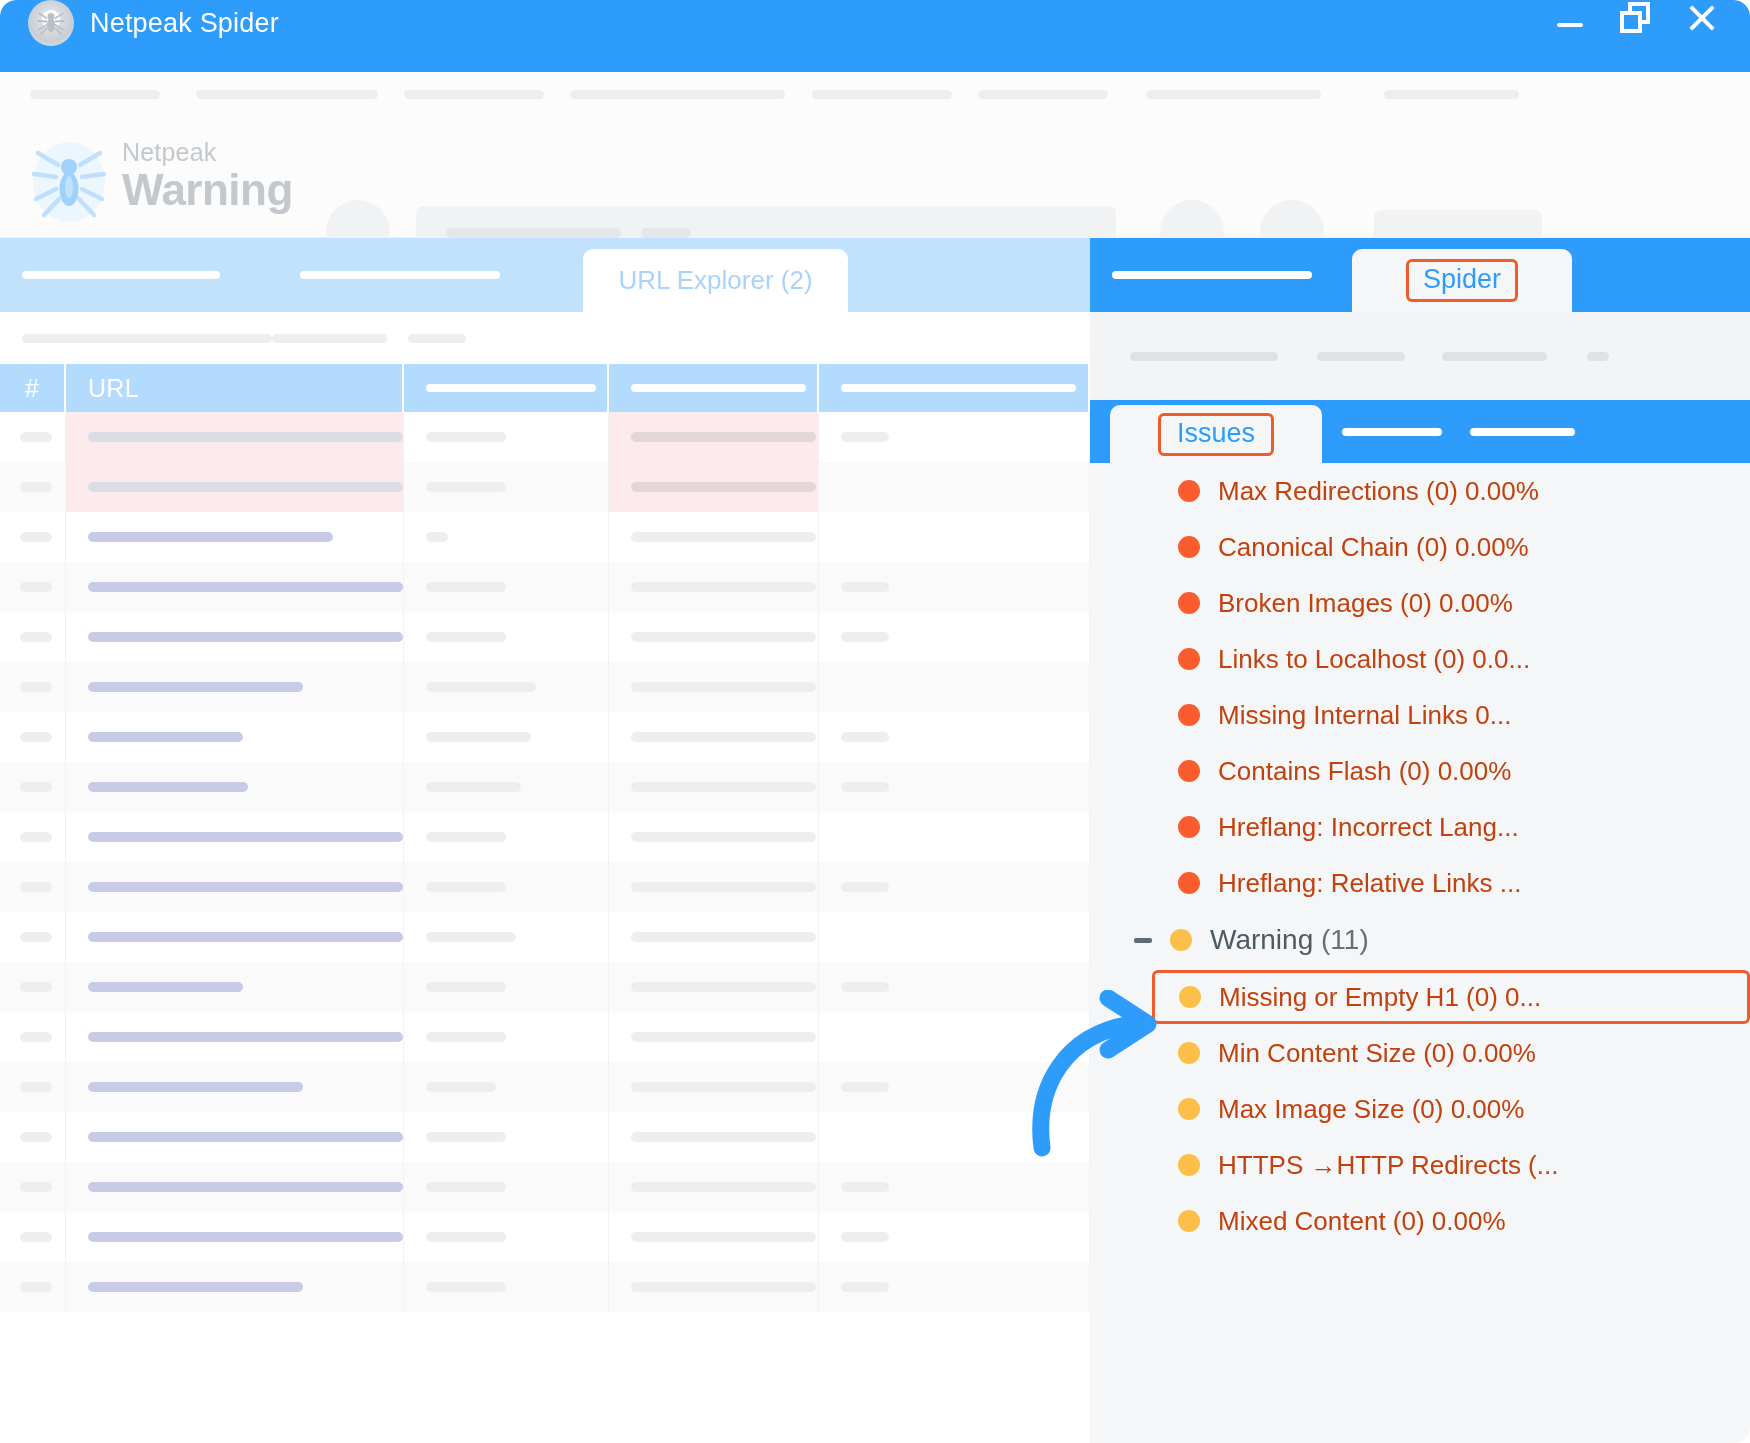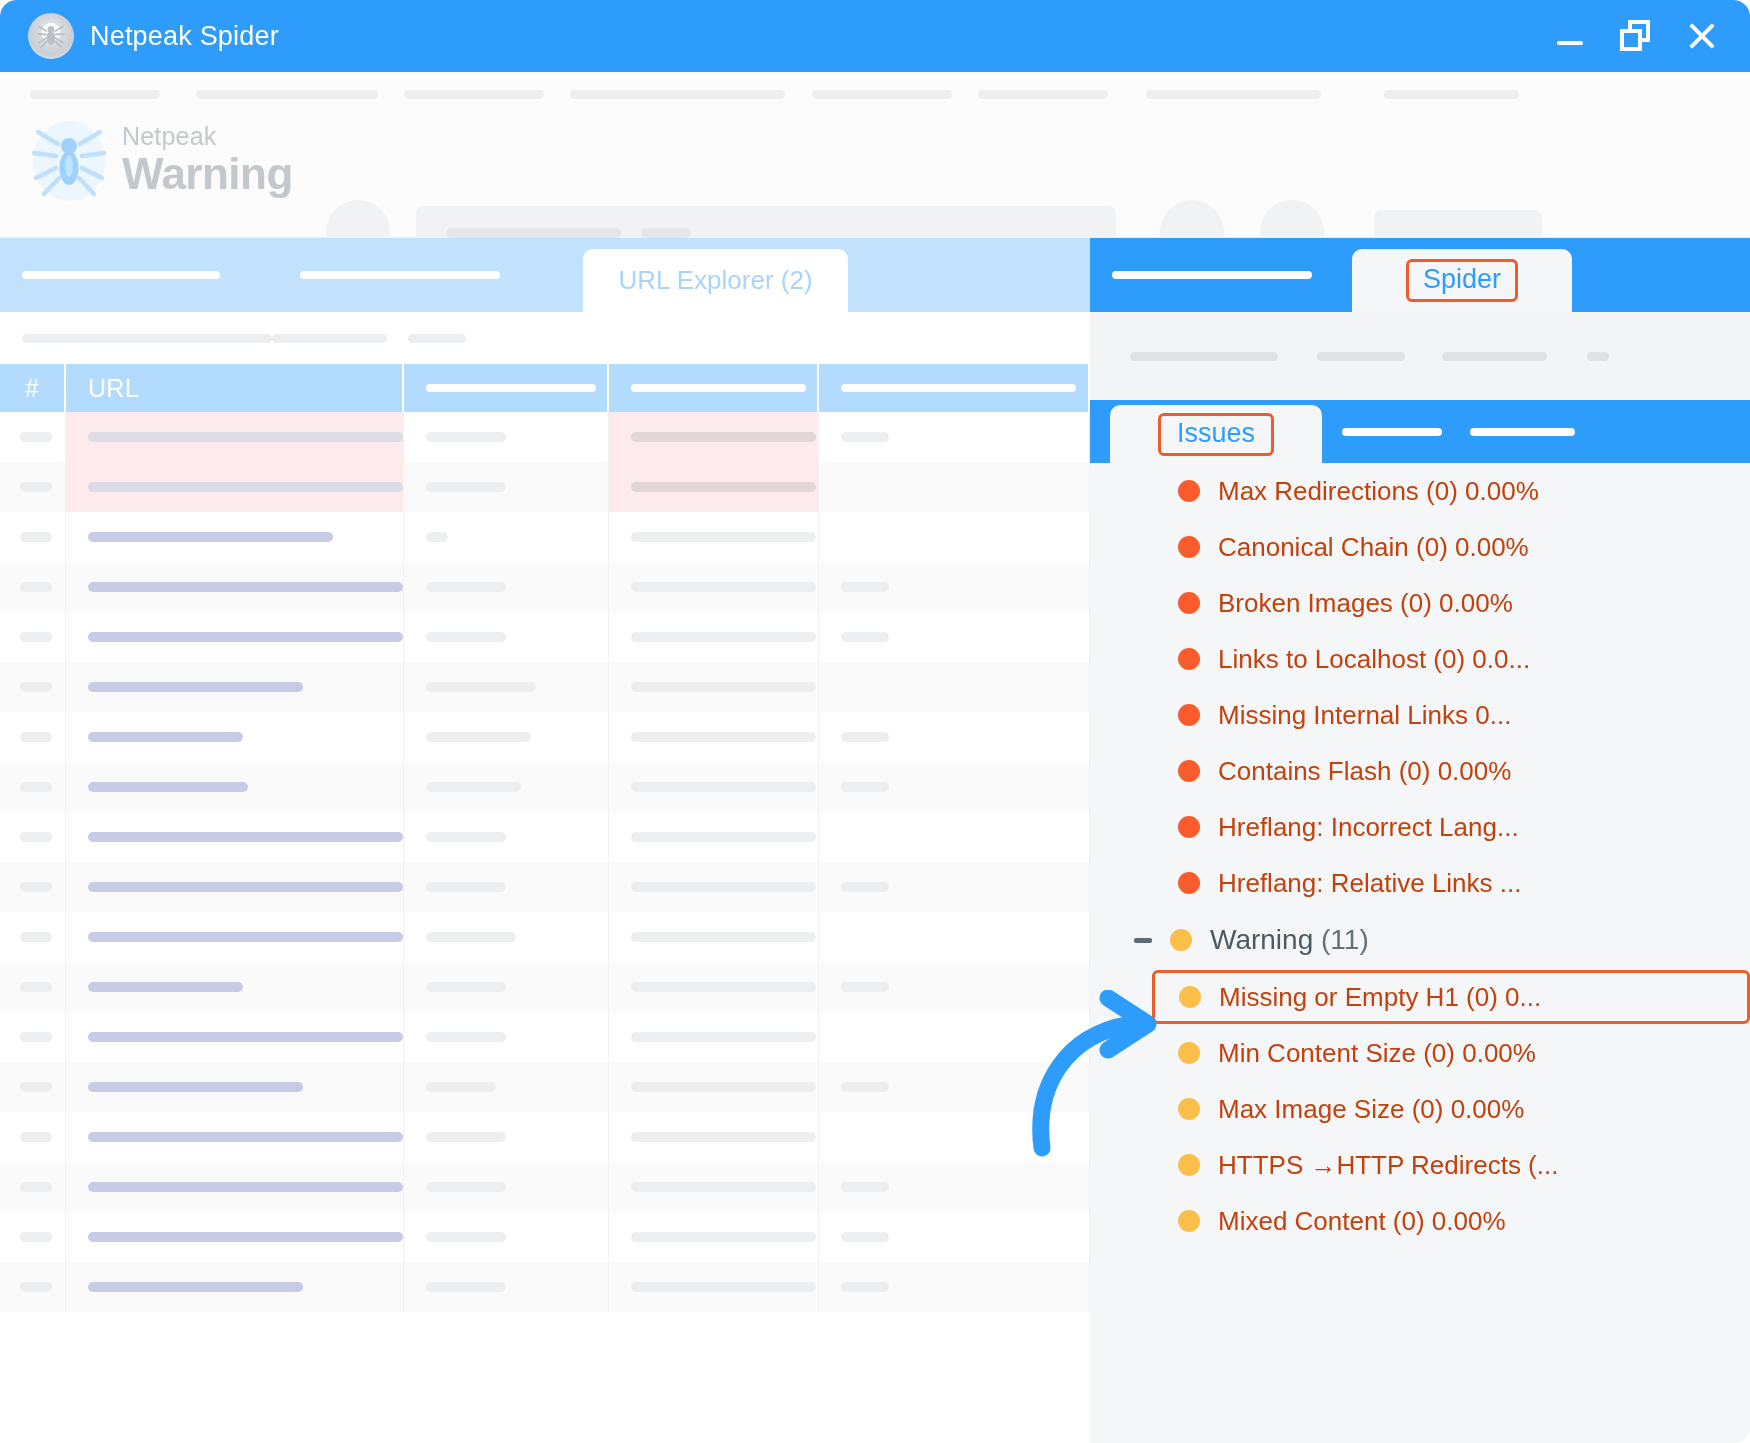--- a/index.html
+++ b/index.html
@@ -18,21 +18,21 @@
     overflow: hidden;
   }
 
   
   .titlebar {
     position: absolute; top: 0; left: 0;
     width: 1750px; height: 72px;
     background: #2d9cfb;
     border-top-left-radius: 16px;
     border-top-right-radius: 16px;
-    display: flex; align-items: center;
+    display: flex; align-items: flex-start;
   }
   .titlebar-left { display: flex; align-items: center; padding-left: 28px; }
   .spider-glyph-sm {
     width: 46px; height: 46px; border-radius: 50%;
     background: radial-gradient(circle at 50% 42%, #ffffff 0%, #ffffff 26%, #dcdfe3 27%, #c9ced4 62%, #eef1f4 100%);
     position: relative;
     display: flex; align-items: center; justify-content: center;
   }
   .spider-glyph-sm svg { display:block; }
   .app-title {
@@ -67,22 +67,22 @@
   
   .toolbar-region {
     position:absolute; top:72px; left:0; width:1750px; height:166px;
     background:#fcfcfd;
     border-bottom: 1px solid #f0f1f3;
   }
   .menu-skeleton { position:absolute; top:18px; left:0; width:100%; height:14px; }
   .sk { position:absolute; background:#eceef0; border-radius:7px; height:9px; }
 
   .brand {
-    position:absolute; left:30px; top:47px;
-    display:flex; align-items:center;
+    position:absolute; left:30px; top:68px;
+    display:flex; align-items:flex-start;
   }
   .brand-mark {
     width: 78px; height: 84px;
     display:flex; align-items:center; justify-content:center;
   }
   .brand-text { margin-left: 14px; }
   .brand-top {
     font-size: 25px; color:#c3c8cd; font-weight:400; letter-spacing:.2px;
     line-height: 1;
   }

